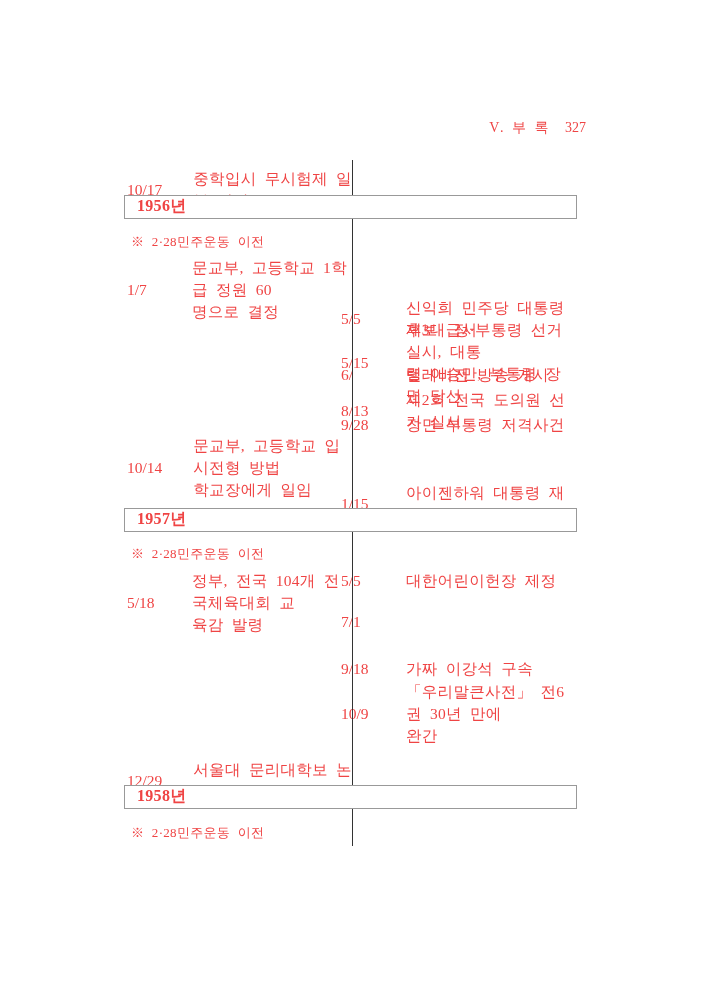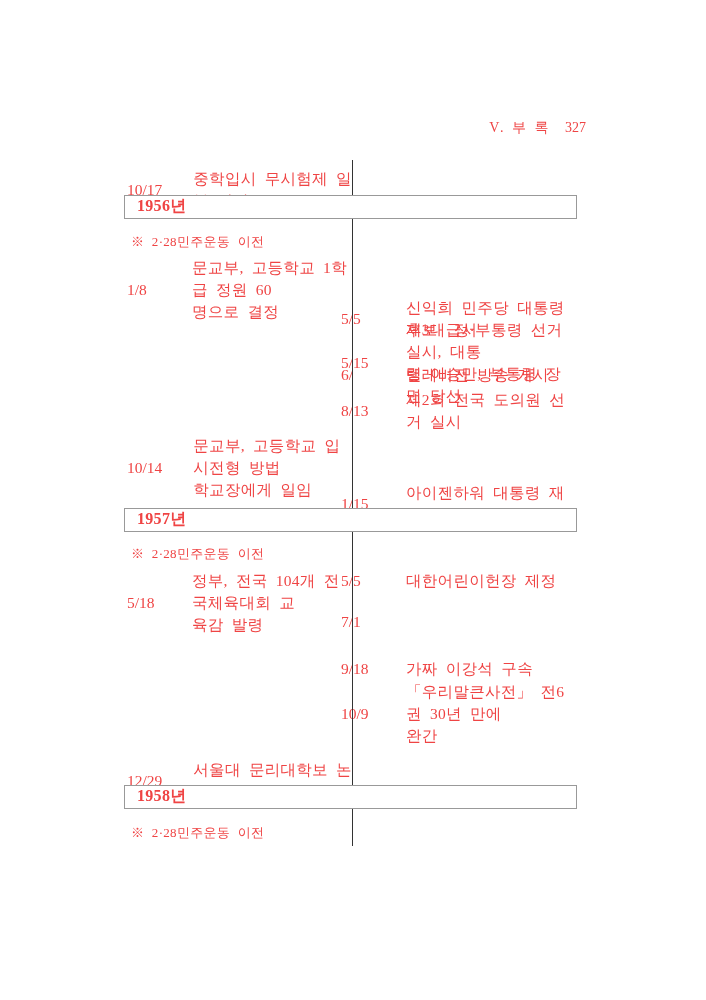--- a/index.html
+++ b/index.html
@@ -98,41 +98,45 @@
     <span class="date">10/17</span>
     <span class="text">중학입시 무시험제 일부 실시</span>
   </div>
 
   <div class="year-box" style="top:195px">
     <span class="year-label">1956년</span>
   </div>
   <div class="note" style="top:232px">※ 2·28민주운동 이전</div>
 
   <div class="entry left" style="top:257px">
-    <span class="date">1/8</span>
+    <span class="date">1/7</span>
     <span class="text">문교부, 고등학교 1학급 정원 60
 명으로 결정</span>
   </div>
 
   <div class="entry right" style="top:297px">
     <span class="date">5/5</span>
     <span class="text">신익희 민주당 대통령 후보 급서</span>
   </div>
   <div class="entry right" style="top:319px">
     <span class="date">5/15</span>
     <span class="text">제3대 정·부통령 선거 실시, 대통
 령 이승만, 부통령 장면 당선</span>
   </div>
   <div class="entry right" style="top:364px">
     <span class="date">6/</span>
     <span class="text">텔레비전 방송 개시</span>
   </div>
   <div class="entry right" style="top:389px">
     <span class="date">8/13</span>
     <span class="text">제2회 전국 도의원 선거 실시</span>
+  </div>
+  <div class="entry right" style="top:414px">
+    <span class="date">9/28</span>
+    <span class="text">장면 부통령 저격사건</span>
   </div>
 
   <div class="entry left" style="top:435px">
     <span class="date">10/14</span>
     <span class="text">문교부, 고등학교 입시전형 방법
 학교장에게 일임</span>
   </div>
 
   <div class="entry right" style="top:482px">
     <span class="date">1/15</span>

